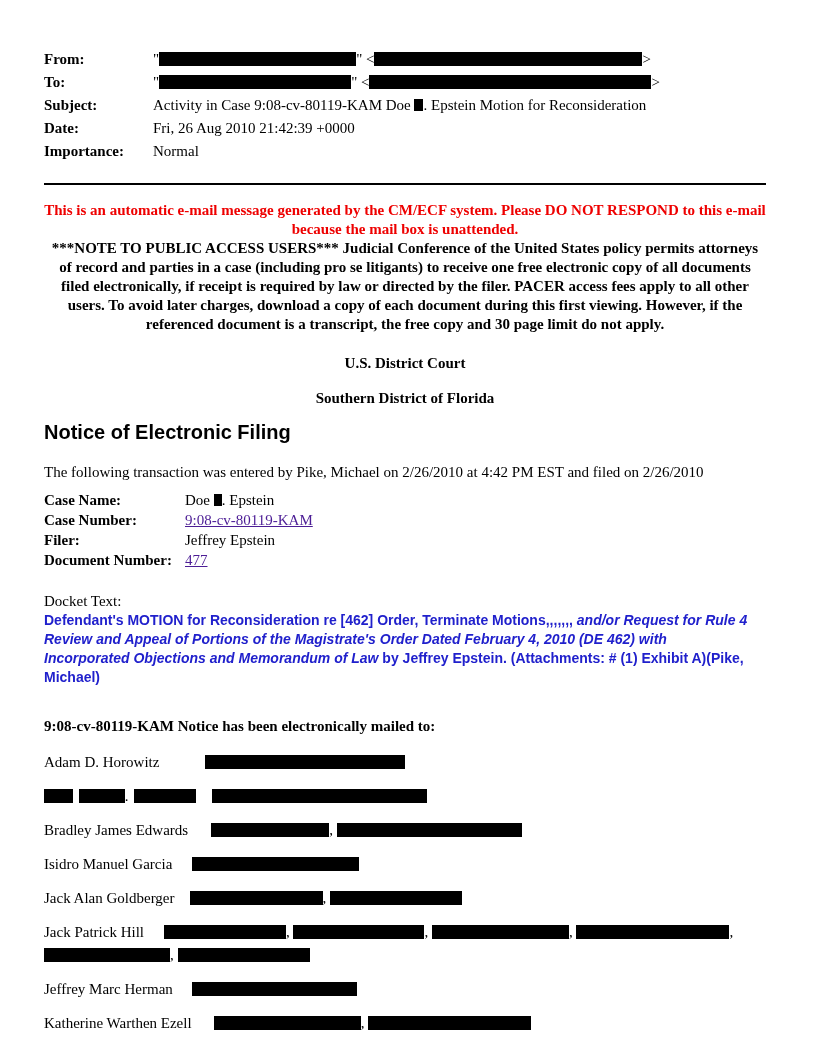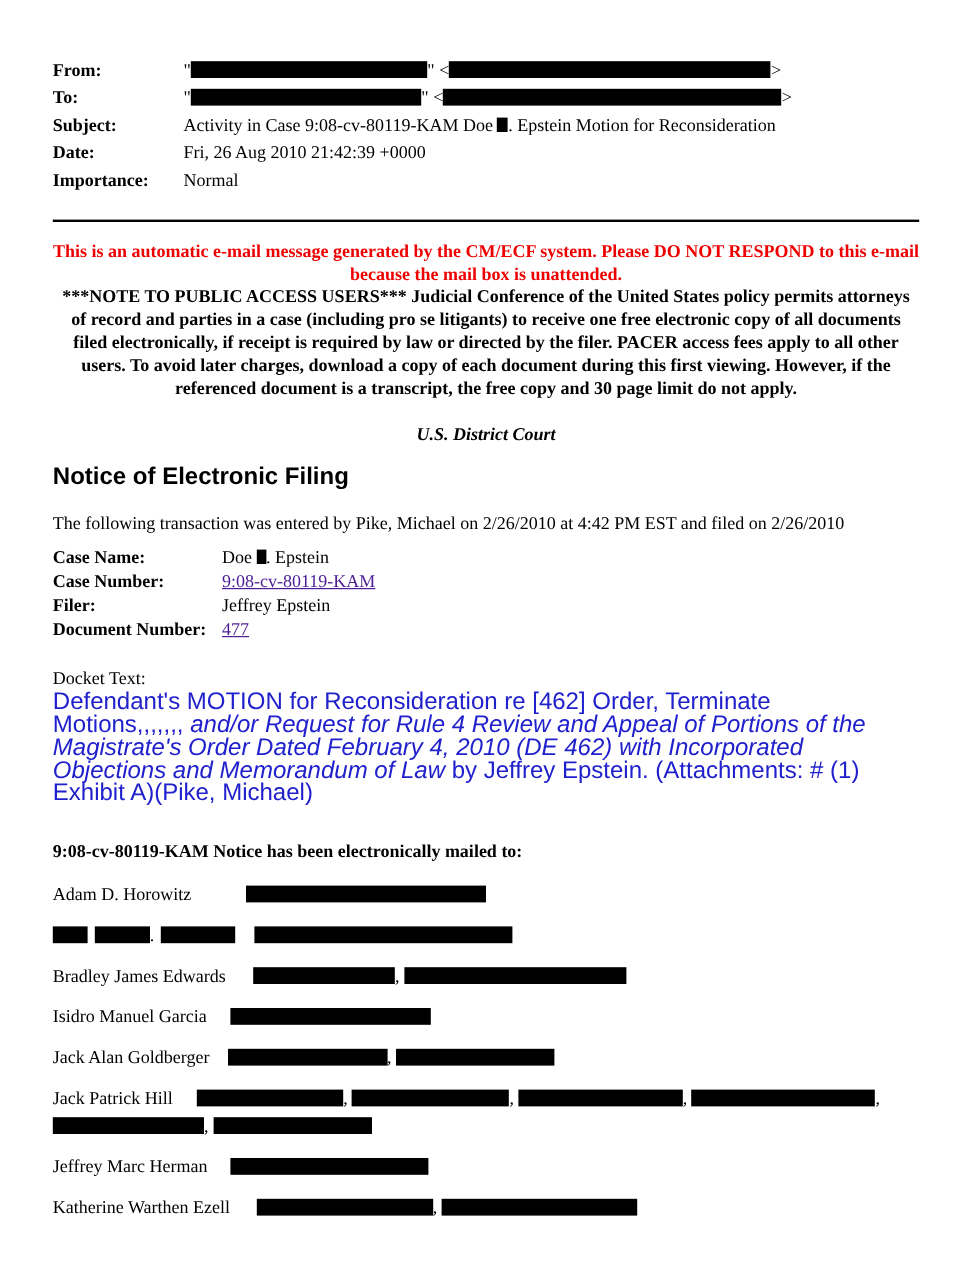--- a/index.html
+++ b/index.html
@@ -18,38 +18,38 @@
 
   .redact { display: inline-block; background: #000; height: 14px; vertical-align: -2px; }
   .redact.tiny { height: 12px; width: 9px; vertical-align: -1px; }
 
   .divider { border: none; border-top: 2px solid #000; margin: 20px 0 0 0; }
 
   .notices { margin-top: 16px; font-weight: bold; line-height: 19px; }
   .notices p { margin: 0; text-align: center; }
   .notice-red { color: #EE0000; }
 
-  .center-head { text-align: center; font-weight: bold; line-height: 19px; font-style: italic; }
+  .center-head { text-align: center; font-weight: bold; line-height: 19px; }
   .court-name { margin-top: 20px; }
   .court-district { margin-top: 16px; }
 
   .nef-heading { margin-top: 15px; font-family: "Liberation Sans", sans-serif; font-weight: bold; font-size: 20px; line-height: 19px; }
 
   .intro { margin-top: 21px; line-height: 19px; }
 
   .case-table { margin-top: 8px; }
   .crow { display: flex; line-height: 20px; }
   .clabel { flex: none; width: 141px; font-weight: bold; white-space: nowrap; }
 
   a.doc-link { color: #4c1d95; text-decoration: underline; cursor: pointer; }
 
   .docket-label { margin-top: 22px; font-weight: normal; line-height: 19px; }
   .docket-text {
-    font-family: "Liberation Sans", sans-serif; font-weight: normal;
-    color: #2020CC; font-size: 20px; line-height: 19px; max-width: 706px;
+    font-family: "Liberation Sans", sans-serif; font-weight: bold;
+    color: #2020CC; font-size: 14px; line-height: 19px; max-width: 706px;
   }
 
   .mailed-heading { margin-top: 30px; font-weight: bold; line-height: 19px; }
 
   .entry { margin-top: 18px; line-height: 16px; white-space: nowrap; }
   .entry .line2 { margin-top: 7px; }
 </style>
 </head>
 <body>
 
@@ -84,20 +84,21 @@
   </div>
 
   <hr class="divider">
 
   <div class="notices">
     <p class="notice-red">This is an automatic e-mail message generated by the CM/ECF system. Please DO NOT RESPOND to this e-mail because the mail box is unattended.</p>
     <p>***NOTE TO PUBLIC ACCESS USERS*** Judicial Conference of the United States policy permits attorneys of record and parties in a case (including pro se litigants) to receive one free electronic copy of all documents filed electronically, if receipt is required by law or directed by the filer. PACER access fees apply to all other users. To avoid later charges, download a copy of each document during this first viewing. However, if the referenced document is a transcript, the free copy and 30 page limit do not apply.</p>
   </div>
 
   <div class="center-head court-name">U.S. District Court</div>
+  <div class="center-head court-district">Southern District of Florida</div>
 
   <div class="nef-heading">Notice of Electronic Filing</div>
 
   <div class="intro">The following transaction was entered by Pike, Michael on 2/26/2010 at 4:42 PM EST and filed on 2/26/2010</div>
 
   <div class="case-table">
     <div class="crow">
       <span class="clabel">Case Name:</span>
       <span><span>Doe </span><span class="redact tiny" style="width:8px"></span><span>. Epstein</span></span>
     </div>

